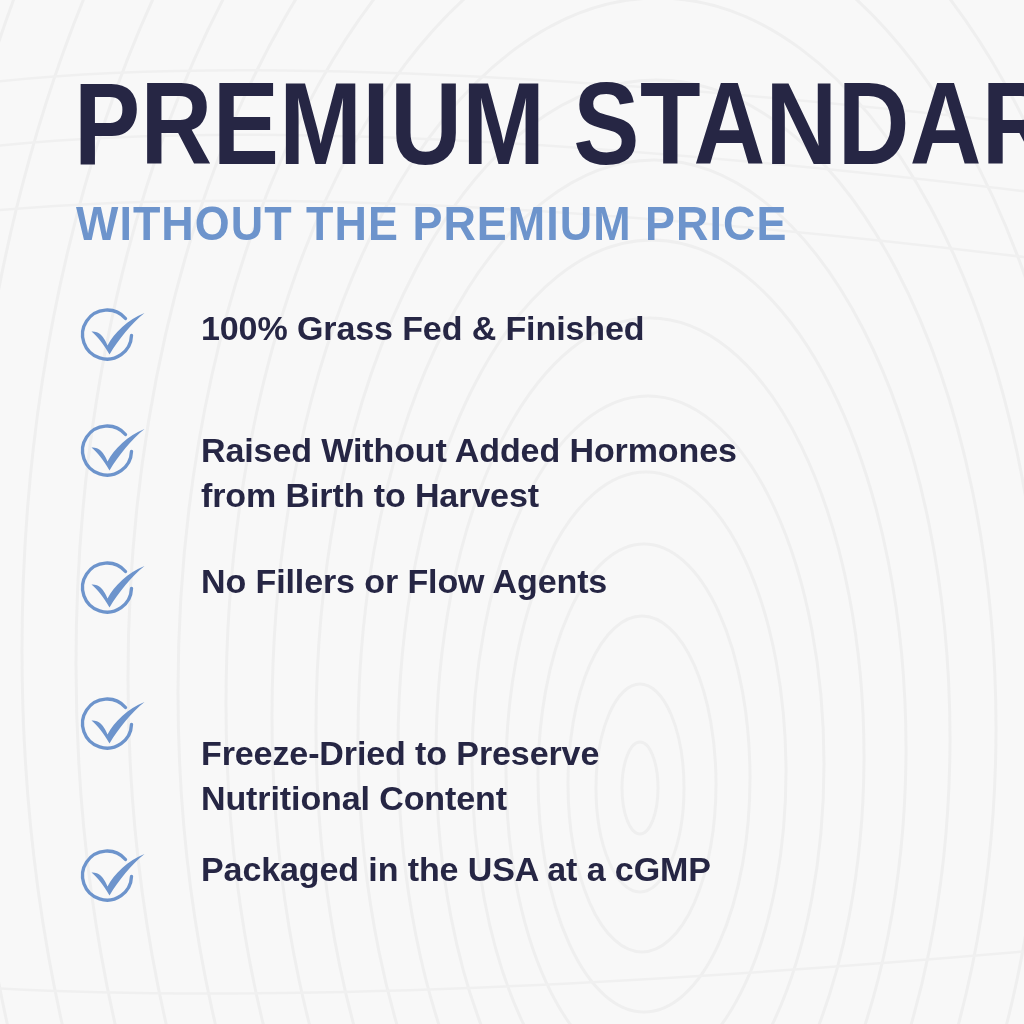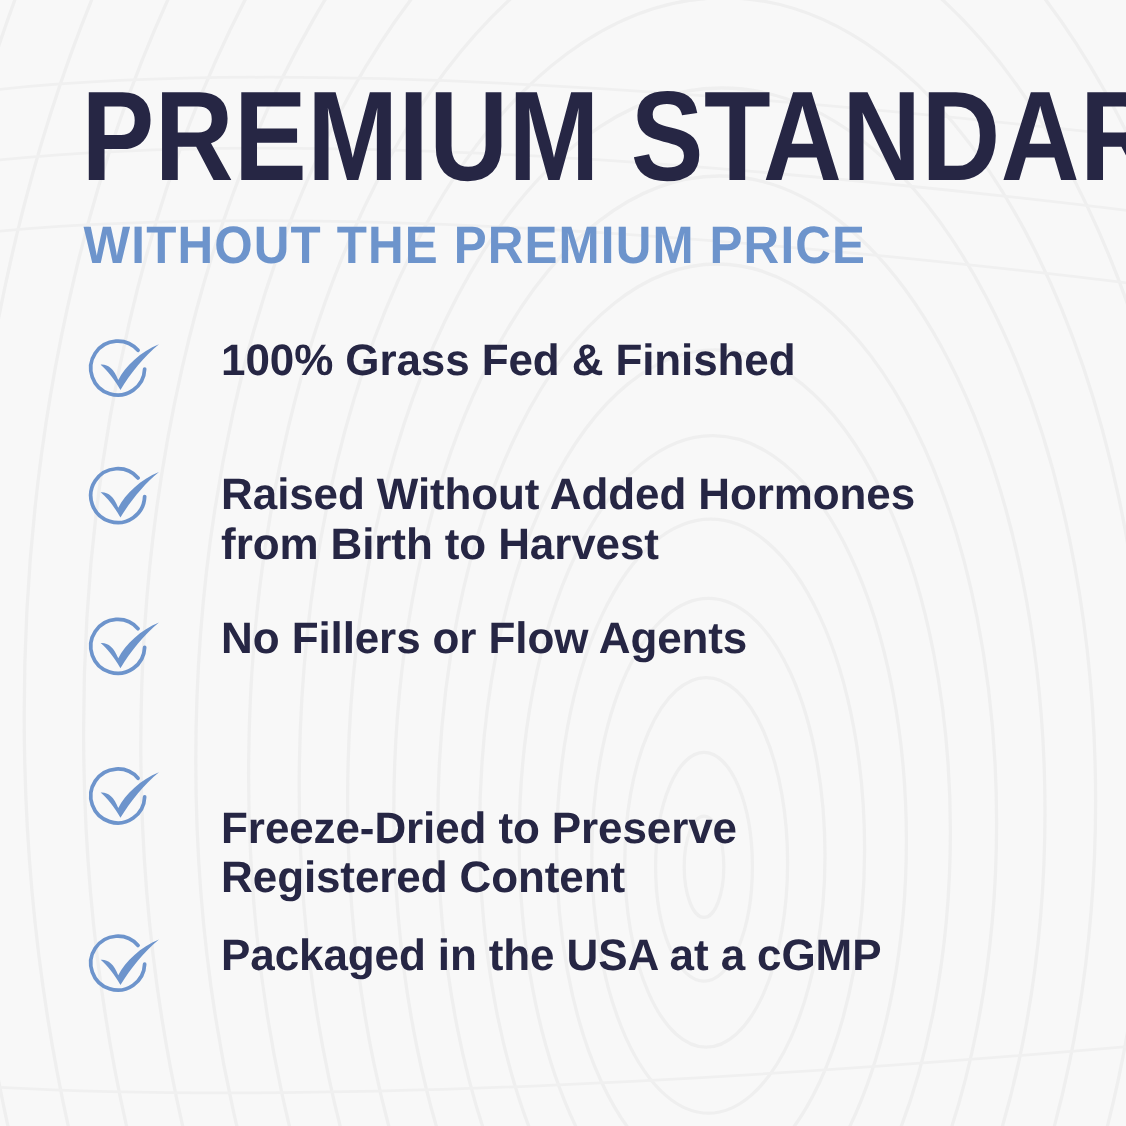--- a/index.html
+++ b/index.html
@@ -99,21 +99,21 @@
     flex: none;
   }
 
   .benefit-text {
     position: absolute;
     left: 201px;
     width: 770px;
     color: #262644;
     font-family: "Liberation Sans", sans-serif;
     font-weight: 700;
-    font-size: 40px;
+    font-size: 34px;
     line-height: 45px;
     letter-spacing: -0.1px;
     -webkit-font-smoothing: antialiased;
   }
 
   .benefit-text .line2 {
     display: block;
   }
 </style>
 </head>
@@ -193,21 +193,21 @@
         </div>
       </div>
 
       <div class="benefit-row" style="top:399px;">
         <svg class="check-icon" viewBox="0 0 72 62" xmlns="http://www.w3.org/2000/svg" aria-hidden="true">
           <path d="M49.5 12.5 A24.5 24.5 0 1 0 55.5 29.5" fill="none" stroke="#6d94cc" stroke-width="3.4" stroke-linecap="round"></path>
           <path d="M15.5 25.5 C22 25 27.5 29 31.5 39.5 C38 27 52 13.5 68.5 7 C55 18 42.5 33.5 33.5 48.5 C27.5 38 21.5 30.5 15.5 25.5 Z" fill="#6d94cc"></path>
         </svg>
         <div class="benefit-text" style="top:0px;margin-top:36px;">
           <span>Freeze-Dried to Preserve</span>
-          <span class="line2">Registered Content</span>
+          <span class="line2">Nutritional Content</span>
         </div>
       </div>
 
       <div class="benefit-row" style="top:551px;">
         <svg class="check-icon" viewBox="0 0 72 62" xmlns="http://www.w3.org/2000/svg" aria-hidden="true">
           <path d="M49.5 12.5 A24.5 24.5 0 1 0 55.5 29.5" fill="none" stroke="#6d94cc" stroke-width="3.4" stroke-linecap="round"></path>
           <path d="M15.5 25.5 C22 25 27.5 29 31.5 39.5 C38 27 52 13.5 68.5 7 C55 18 42.5 33.5 33.5 48.5 C27.5 38 21.5 30.5 15.5 25.5 Z" fill="#6d94cc"></path>
         </svg>
         <div class="benefit-text" style="top:0px;">
           <span>Packaged in the USA at a cGMP</span>

